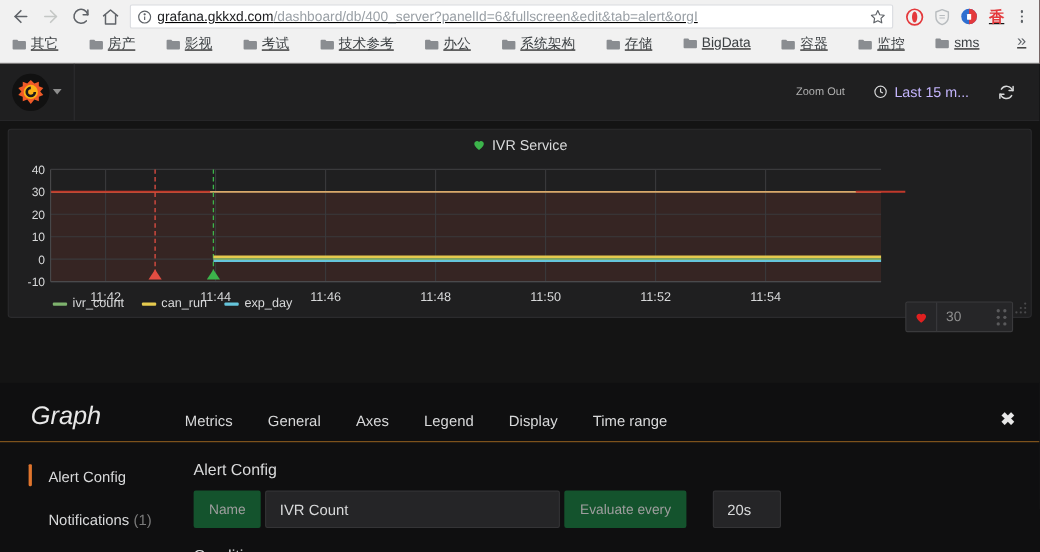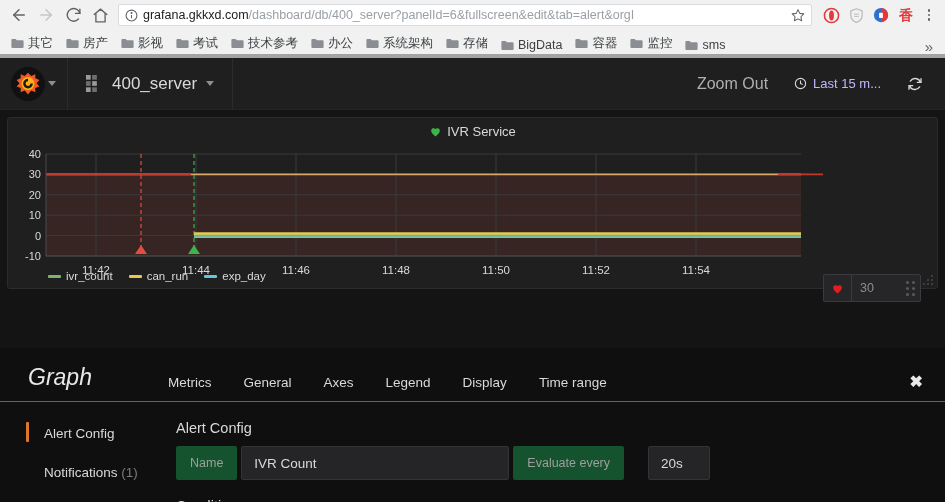--- a/index.html
+++ b/index.html
@@ -4,21 +4,21 @@
 <style>
   * { box-sizing: border-box; margin: 0; padding: 0; }
   html, body {
     width: 945px; height: 502px;
     overflow: hidden;
     font-family: "Liberation Sans", sans-serif;
     background: #141414;
   }
 
   
-  #browser-chrome { background: #fca5a5; width: 945px; }
+  #browser-chrome { background: #fca5a5; width: 945px; text-decoration: underline; }
 
   #toolbar-row {
     height: 30px; display: flex; align-items: center;
     padding: 0 6px; gap: 1px; background: #f1f1f1;
   }
   .nav-btn {
     width: 26px; height: 26px; display: flex;
     align-items: center; justify-content: center;
     border-radius: 3px; color: #5f6368; flex: none;
   }
@@ -41,23 +41,23 @@
 
   .ext-icon { width: 24px; height: 24px; display:flex;
               align-items:center; justify-content:center; flex:none; }
 
   #menu-dots { width: 20px; height: 26px; display:flex;
     flex-direction: column; align-items:center; justify-content:center;
     gap: 2px; flex:none; }
   #menu-dots i { width: 2.5px; height: 2.5px; background: #5f6368; border-radius: 50%; display:block; }
 
   #bookmarks-row {
-    height: 28px; display: flex; align-items: flex-end;
+    height: 28px; display: flex; align-items: flex-start;
     padding: 0 6px; background: #f1f1f1;
-    border-bottom: 4px solid #a3a3a3; gap: 3px;
+    border-bottom: 1px solid #a3a3a3; gap: 18px;
   }
   .bookmark {
     display: flex; align-items: center; gap: 4px;
     padding: 2px 5px; border-radius: 3px; flex: none;
     font-size: 12.5px; color: #3c4043; white-space: nowrap;
   }
   .folder-ico {
     width: 13px; height: 11px; flex: none; display:block;
   }
   #bm-overflow { margin-left: auto; color: #5f6368; font-size: 15px;
@@ -86,21 +86,21 @@
     padding: 0 18px; border-right: 1px solid #2c2c2e;
   }
   #dash-grid-icon { width: 17px; height: 17px; display:block; }
   #gf-dash-title { font-size: 17px; color: #d8d9da; }
 
   #gf-nav-right {
     margin-left: auto; display: flex; align-items: center;
     gap: 0; height: 52px; padding-right: 8px;
   }
   .nav-link { font-size: 13.5px; color: #d8d9da; padding: 0 14px; white-space: nowrap; }
-  .nav-link.dim { color: #b0b0b0; font-size: 16px; }
+  .nav-link.dim { color: #b0b0b0; font-size: 10px; }
   #time-picker { display:flex; align-items:center; gap:6px; padding: 0 12px;
                  font-size: 13px; color: #c4b5fd; white-space: nowrap; }
   #refresh-btn { padding: 0 14px; display:flex; align-items:center; }
 
   
   #panel-wrap { padding: 7px 7px 0 7px; }
   #graph-panel {
     height: 172px; background: #1f1f20;
     border: 1px solid #2b2b2d; border-radius: 3px;
     position: relative;
@@ -356,32 +356,20 @@
       <span id="gf-logo">
         <svg width="26" height="26" viewBox="0 0 32 32">
           <path d="M16 2 L20 6 L25 4 L25 9 L30 11 L26.5 15 L30 19 L25 21 L25 26 L20 24 L16 29 L12 24 L7 26 L7 21 L2 19 L5.5 15 L2 11 L7 9 L7 4 L12 6 Z" fill="#f05a28"></path>
           <circle cx="16" cy="15.5" r="8" fill="#fcb216"></circle>
           <path d="M16 9.5a6 6 0 1 0 6 6h-3a3 3 0 1 1-3-3z" fill="#1a1a1a"></path>
         </svg>
       </span>
       <span class="caret"></span>
     </div>
 
-    <div id="gf-dash-box">
-      <svg id="dash-grid-icon" viewBox="0 0 16 16">
-        <rect x="0" y="0" width="4.4" height="4.4" fill="#9a9a9a"></rect>
-          <rect x="5.8" y="0" width="4.4" height="4.4" fill="#6e6e6e"></rect>
-        <rect x="0" y="5.8" width="4.4" height="4.4" fill="#6e6e6e"></rect>
-          <rect x="5.8" y="5.8" width="4.4" height="4.4" fill="#9a9a9a"></rect>
-        <rect x="0" y="11.6" width="4.4" height="4.4" fill="#9a9a9a"></rect>
-          <rect x="5.8" y="11.6" width="4.4" height="4.4" fill="#6e6e6e"></rect>
-      </svg>
-      <span id="gf-dash-title">400_server</span>
-      <span class="caret"></span>
-    </div>
 
     <div id="gf-nav-right">
       <span class="nav-link dim">Zoom Out</span>
       <span id="time-picker">
         <svg width="13" height="13" viewBox="0 0 24 24" fill="none" stroke="#d8d9da" stroke-width="2">
             <circle cx="12" cy="12" r="9.5"></circle>
             <polyline points="12 6.5 12 12 16 14"></polyline>
           </svg>
         <span>Last 15 m...</span>
       </span>

